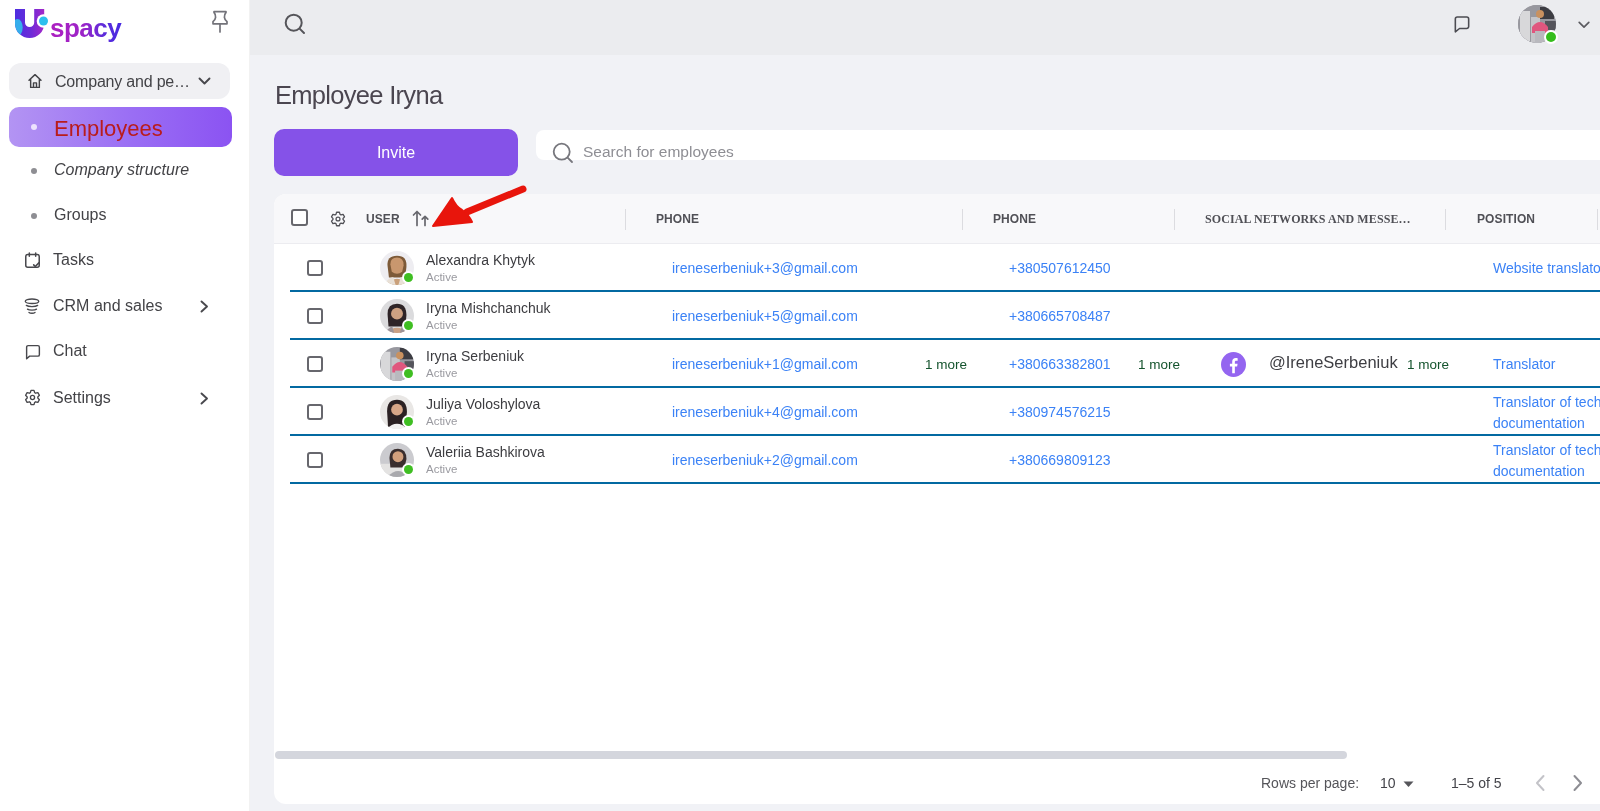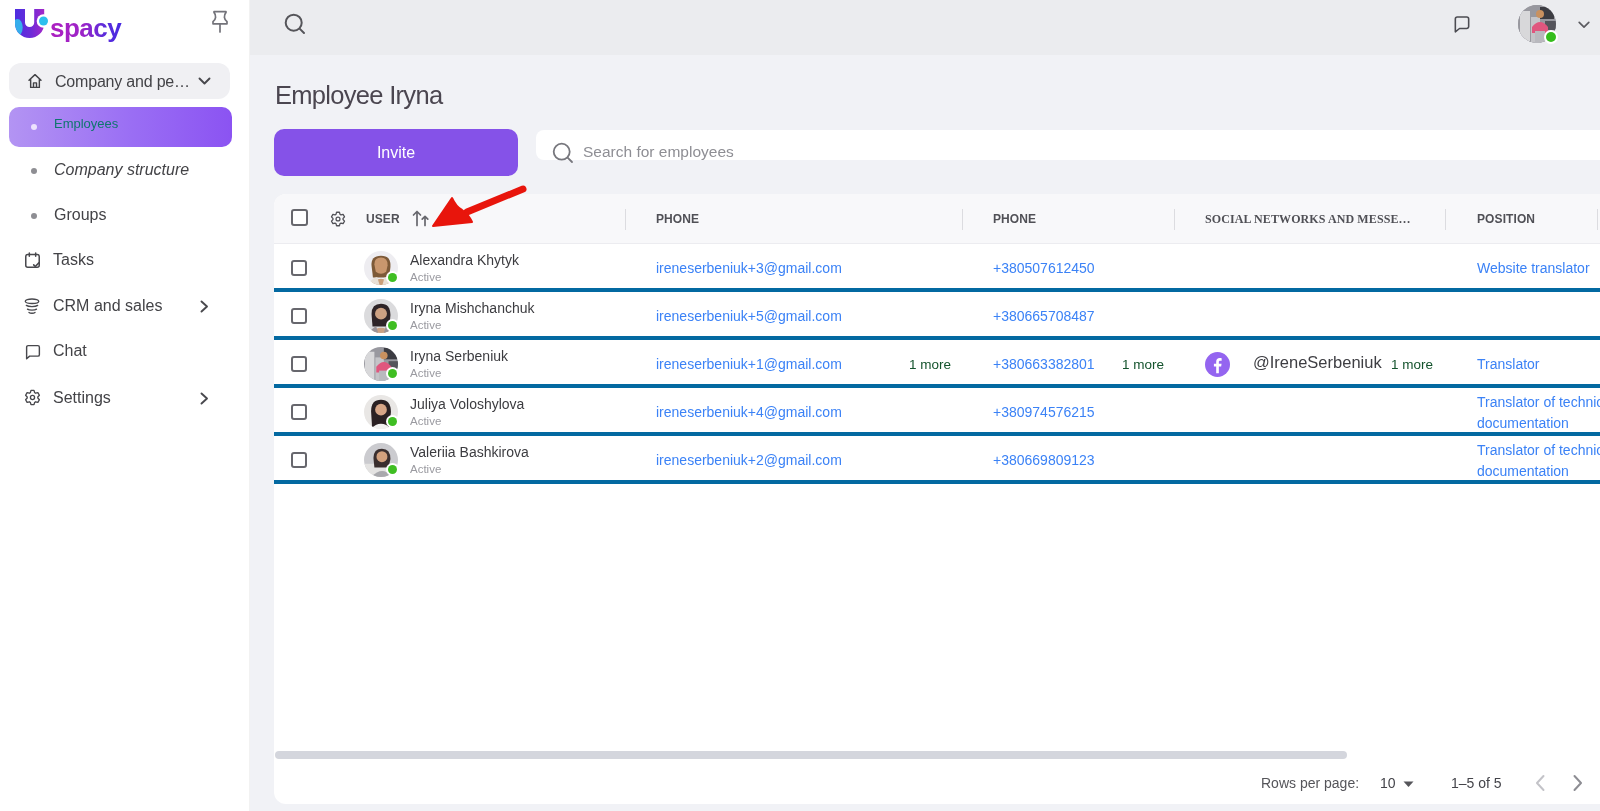--- a/index.html
+++ b/index.html
@@ -7,21 +7,21 @@
   .abs { position:absolute; }
   
   #sidebar { position:absolute; left:0; top:0; width:250px; height:811px; background:#ffffff; border-right:1px solid rgba(0,0,0,0.05); z-index:5; }
   .navtext { font-size:16px; color:#434347; }
   
   
   #card { position:absolute; left:274px; top:194px; right:0; height:610px; background:#ffffff; border-radius:12px 0 0 12px; }
   #thead { position:absolute; left:0; top:0; right:0; height:50px; background:#f8f8fa; border-radius:12px 0 0 0; border-bottom:1px solid #ececf0; }
   .hlabel { position:absolute; top:0; height:50px; line-height:50px; font-size:12px; font-weight:bold; color:#505056; letter-spacing:0.1px; }
   .vsep { position:absolute; top:15px; width:1px; height:21px; background:#dcdce0; }
-  .row { position:absolute; left:0; right:0; height:48px; border-bottom:4px solid #0369a1; }
+  .row { position:absolute; left:16px; right:0; height:48px; border-bottom:2px solid #0369a1; }
   .cb { position:absolute; left:17px; width:16px; height:16px; border:2px solid #67676d; border-radius:3px; background:#fff; }
   .name { font-size:14px; color:#3c3c40; white-space:nowrap; }
   .status { font-size:11.5px; color:#9a9aa0; }
   .cell { position:absolute; font-size:14px; color:#3b82f6; white-space:nowrap; }
   .more { color:#14532d; font-size:13.5px; }
 </style>
 </head>
 <body>
 <div id="sidebar">
 
@@ -60,21 +60,21 @@
   <svg class="abs" style="left:26px;top:72px;" width="18" height="18" viewBox="0 0 24 24">
       <path d="M4 11 L12 3.5 L20 11 M6.2 9.5 V20.5 H17.8 V9.5 M10 20.5 v-6 h4 v6" fill="none" stroke="#434347" stroke-width="1.9" stroke-linejoin="round" stroke-linecap="round"></path>
     </svg>
   <div class="abs navtext" style="left:55px;top:73px;font-size:16px;letter-spacing:-0.2px;">Company and pe…</div>
   <svg class="abs" style="left:198px;top:77px;" width="13" height="9" viewBox="0 0 13 9">
       <path d="M1.5 1.5 L6.5 6.5 L11.5 1.5" fill="none" stroke="#48484d" stroke-width="1.9" stroke-linecap="round" stroke-linejoin="round"></path>
     </svg>
 
   <div class="abs" style="left:9px;top:107px;width:223px;height:40px;border-radius:10px;background:linear-gradient(90deg,#b394f3 0%,#9a6ef4 55%,#8b53f2 100%);"></div>
   <div class="abs" style="left:31px;top:124px;width:6px;height:6px;border-radius:50%;background:#ece2fd;"></div>
-  <div class="abs" style="left:54px;top:116px;font-size:13px;color:#0f766e;">Employees</div>
+  <div class="abs" style="left:54px;top:116px;font-size:22px;color:#b91c1c;">Employees</div>
 
   <div class="abs" style="left:31px;top:168px;width:6px;height:6px;border-radius:50%;background:#8e8e93;"></div>
   <div class="abs navtext" style="left:54px;top:161px;font-style:italic;">Company structure</div>
 
   <div class="abs" style="left:31px;top:213px;width:6px;height:6px;border-radius:50%;background:#8e8e93;"></div>
   <div class="abs navtext" style="left:54px;top:206px;">Groups</div>
 
   <svg class="abs" style="left:23px;top:251px;" width="19" height="19" viewBox="0 0 24 24">
       <g fill="none" stroke="#48484d" stroke-width="1.9" stroke-linecap="round" stroke-linejoin="round">
         <rect x="3.5" y="4.5" width="17" height="16" rx="2.5"></rect>

